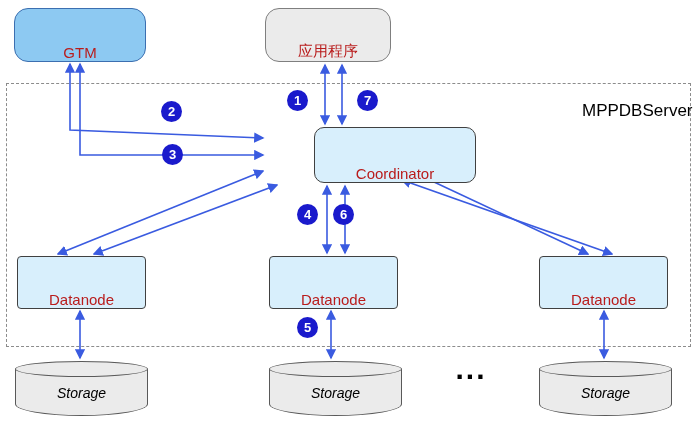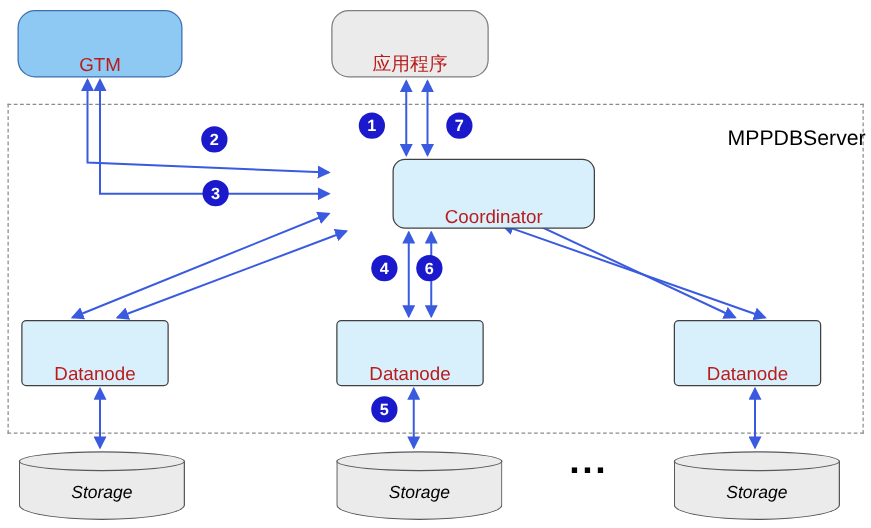--- a/index.html
+++ b/index.html
@@ -14,21 +14,21 @@
                  font-size:17px; color:#000; text-align:left; }
 
   .node { position:absolute; display:flex; align-items:flex-end; justify-content:center;
           font-size:15px; color:#b91c1c; text-align:center; }
   .gtm  { left:14px;  top:8px;   width:132px; height:54px; background:#8DC9F2;
           border:1px solid #3C6FB0; border-radius:14px; }
   .app  { left:265px; top:8px;   width:126px; height:54px; background:#EBEBEB;
           border:1px solid #7F7F7F; border-radius:14px; }
   .coordinator { left:266px; top:127px; width:162px; height:56px; background:#D8EFFC;
           border:1px solid #404040; border-radius:10px;margin-left:48px; }
-  .datanode { width:118px; height:53px; background:#D8EFFC;
+  .datanode { width:129px; height:53px; background:#D8EFFC;
           border:1px solid #404040; border-radius:4px; }
   .dn1 { left:17px;  top:256px; }
   .dn2 { left:269px; top:256px; }
   .dn3 { left:539px; top:256px; }
 
   .storage { position:absolute; width:133px; height:56px; }
   .st1 { left:15px;  top:361px; }
   .st2 { left:269px; top:361px; }
   .st3 { left:539px; top:361px; }
   .cyl-body { position:absolute; left:0; top:8px; width:133px; height:47px;

